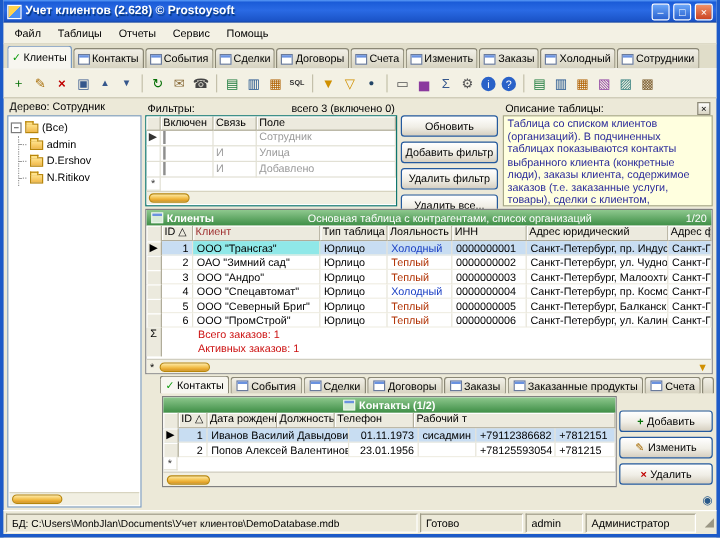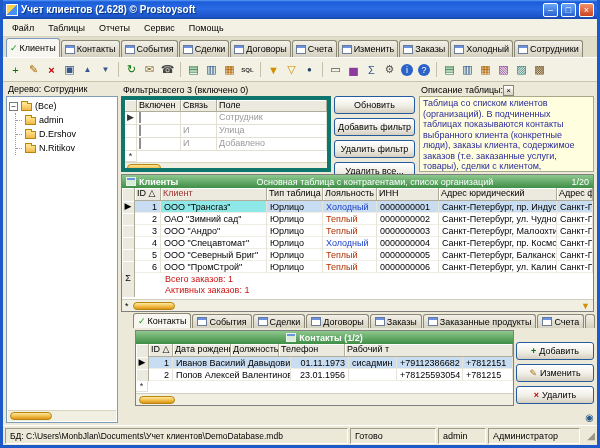--- a/index.html
+++ b/index.html
@@ -31,22 +31,22 @@
 .exp{width:9px;height:9px;flex:none;border:1px solid #7a7a7a;background:#fff;font-size:8px;line-height:7px;text-align:center}
 .folder{width:11px;height:8px;flex:none;margin-top:2px;background:linear-gradient(#ffe28a,#f0b84a);border:1px solid #b8860b;position:relative}
 .folder::before{content:"";position:absolute;top:-3px;left:-1px;width:5px;height:2px;background:#ffe28a;border:1px solid #b8860b;border-bottom:none}
 .tree-children{margin-left:6px;border-left:1px dotted #9a9a9a}
 .tree-children .tree-item::before{content:"";width:6px;border-top:1px dotted #9a9a9a;flex:none}
 .hscroll{position:absolute;left:1px;right:1px;bottom:1px;height:11px;background:#f1efe2;border-top:1px solid #d8d4c0;display:flex;align-items:center;padding:0 2px}
 .thumb{width:42px;height:8px;border-radius:4px;background:linear-gradient(#ffe9a0,#f0b840 60%,#d89420);border:1px solid #b8860b}
 .right-col{flex:1;min-width:0;display:flex;flex-direction:column}
 .top-row{height:88px;flex:none;display:flex;gap:2px}
 .filters{width:210px;flex:none;display:flex;flex-direction:column}
-.label-row{height:12px;flex:none;display:flex;align-items:center;padding:0 2px;white-space:nowrap}
-.fgrid{flex:1;background:#fff;border:4px solid #0f766e;overflow:hidden;display:flex;flex-direction:column}
+.label-row{height:12px;flex:none;display:flex;justify-content:space-between;align-items:center;padding:0 2px;white-space:nowrap}
+.fgrid{flex:1;background:#fff;border:1px solid #0f766e;overflow:hidden;display:flex;flex-direction:column}
 .fhead{display:flex;height:12px;flex:none}
 .hcell{background:#eceade;border-right:1px solid #b0ac9a;border-bottom:1px solid #b0ac9a;box-shadow:inset 1px 1px 0 #fff;padding:0 2px;overflow:hidden;white-space:nowrap}
 .frow{display:flex;height:13px;flex:none}
 .fcell{border-right:1px solid #e2e0d4;border-bottom:1px solid #e2e0d4;padding:0 2px;color:#9a9a9a;overflow:hidden;white-space:nowrap}
 .f-sel{width:12px;flex:none;text-align:center;padding:0}
 .f-on{width:44px;flex:none}
 .f-link{width:36px;flex:none}
 .f-field{flex:1;min-width:0}
 .cb{width:9px;height:9px;border:1px solid #8e8e8e;background:#f2f2ec;margin:1px auto}
 .starrow{display:flex;height:11px;flex:none}

